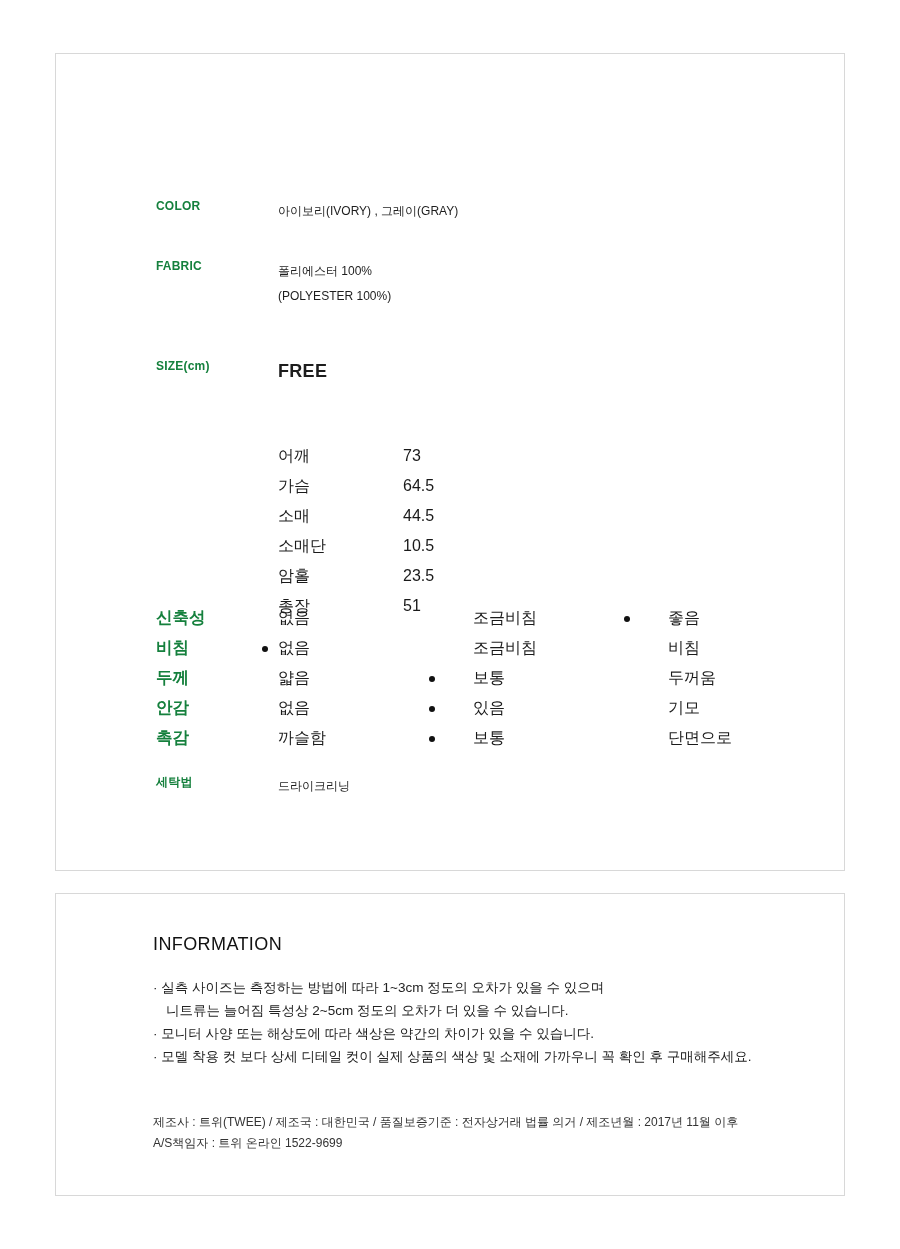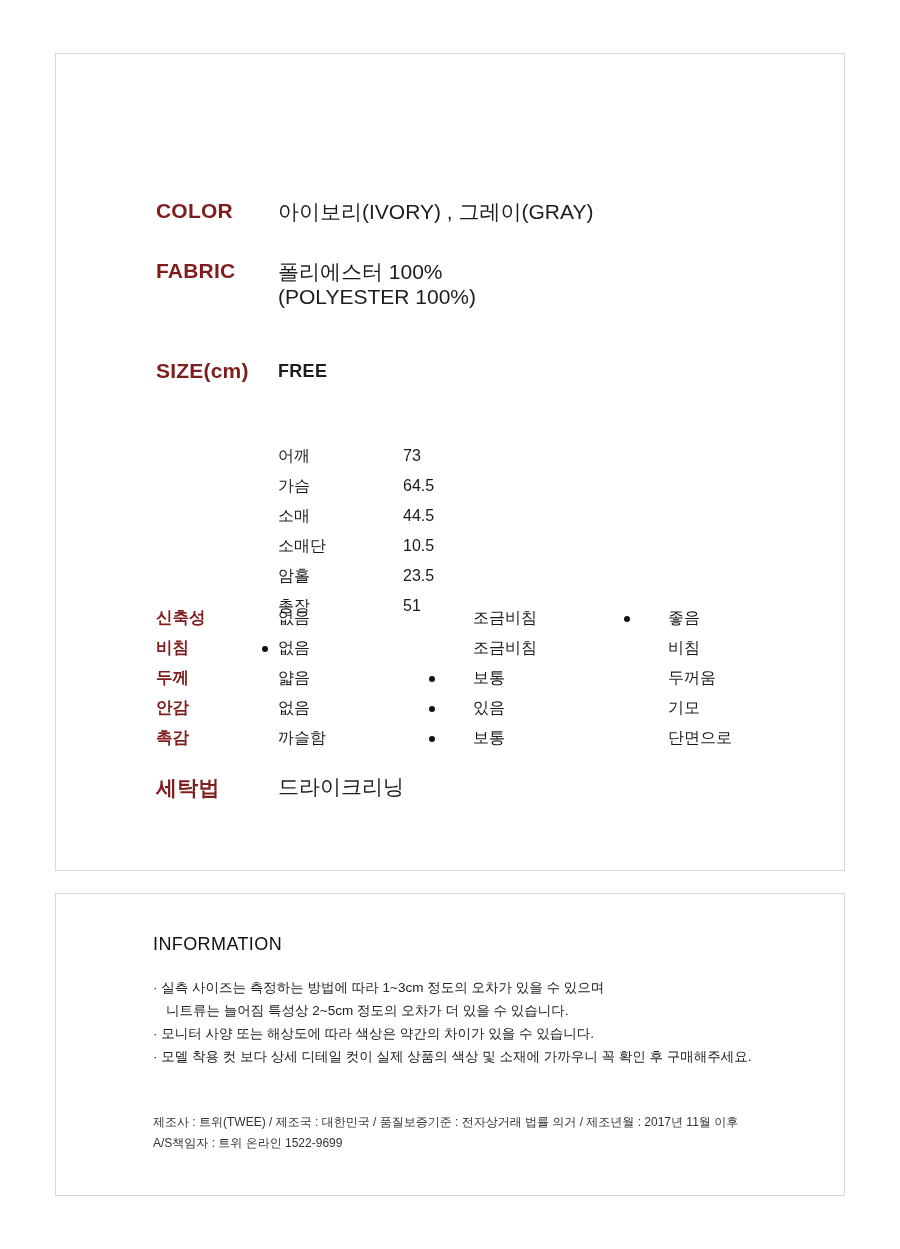--- a/index.html
+++ b/index.html
@@ -40,28 +40,28 @@
   }
 
   
   .spec-row {
     position: absolute;
     display: flex;
     align-items: flex-start;
   }
   .spec-label {
     font-weight: bold;
-    font-size: 21px;
+    font-size: 12px;
     letter-spacing: 0.2px;
     width: 122px;
     flex: none;
-    color: #7f1d1d;
+    color: #15803d;
   }
   .spec-value {
-    font-size: 21px;
+    font-size: 12px;
     line-height: 25px;
     color: #1d1d1d;
   }
   .spec-value .line { display: block; }
 
   #row-color { left: 100px; top: 145px; }
   #row-fabric { left: 100px; top: 205px; }
   #row-size { left: 100px; top: 305px; }
   #row-wash { left: 100px; top: 720px; }
 
@@ -94,21 +94,21 @@
   .prop-row {
     display: flex;
     align-items: baseline;
     height: 30px;
   }
   .prop-name {
     width: 122px;
     flex: none;
     font-weight: bold;
     font-size: 16.5px;
-    color: #7f1d1d;
+    color: #15803d;
   }
   .prop-opt {
     width: 167px;
     flex: none;
     position: relative;
     padding-left: 0;
   }
   .prop-opt .otext {
     display: inline-block;
   }

